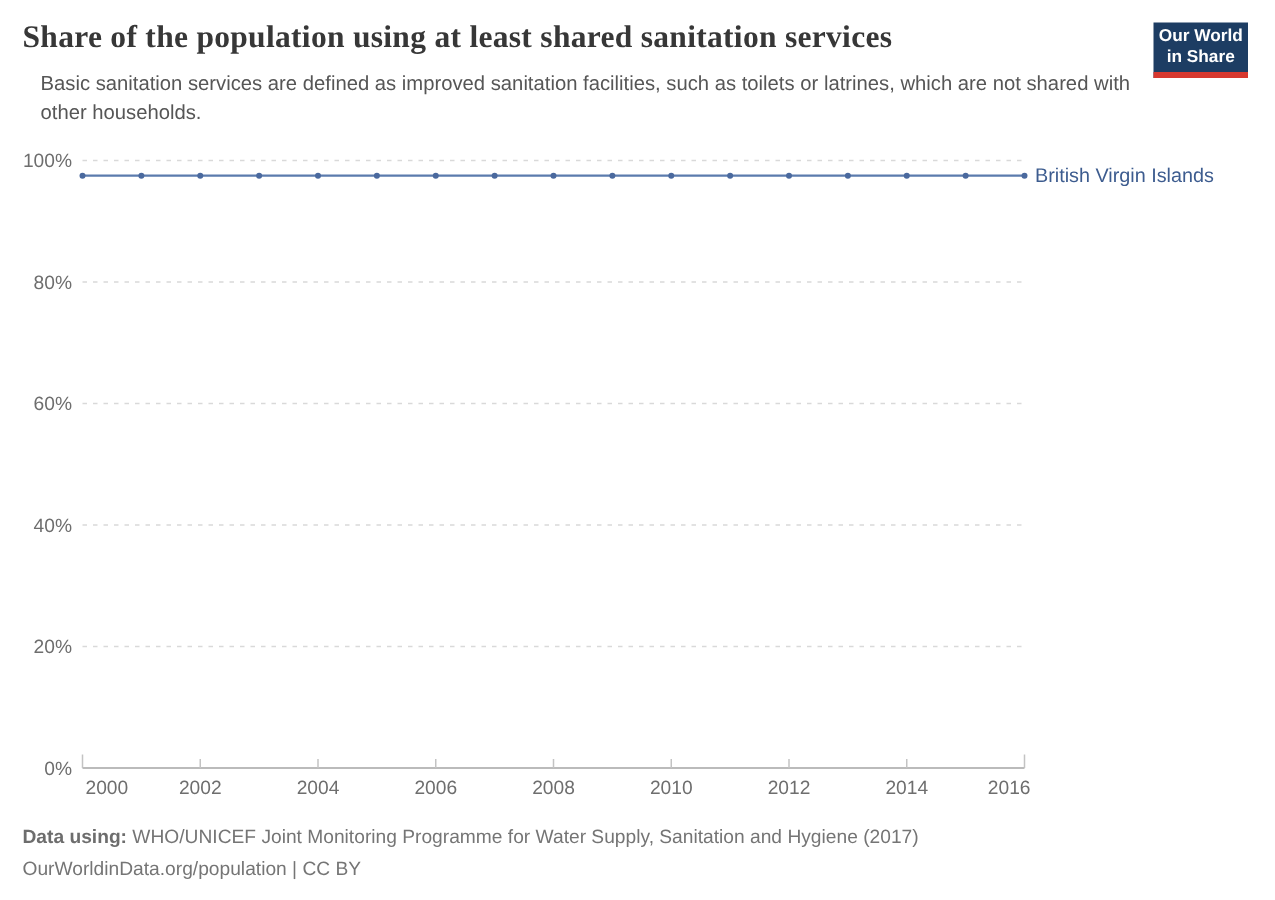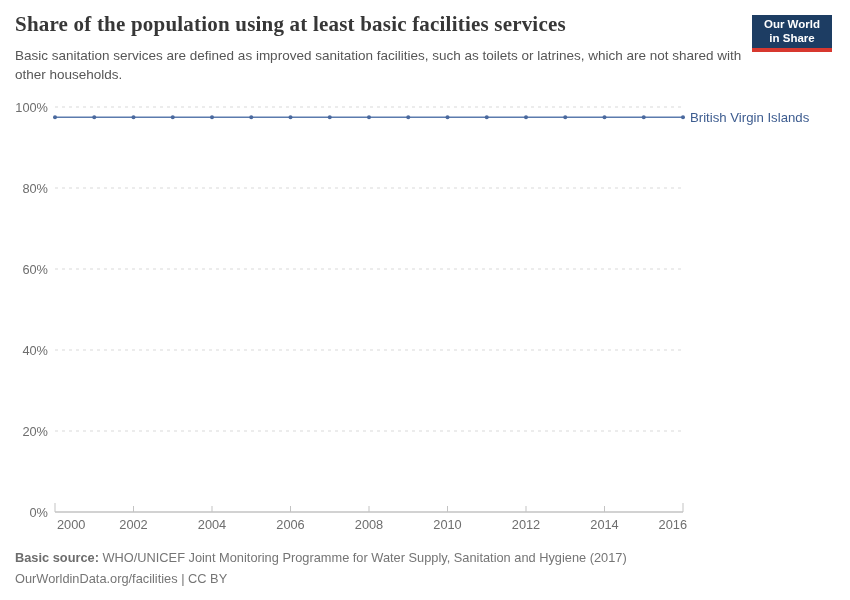--- a/index.html
+++ b/index.html
@@ -2,37 +2,37 @@
 <html><head>
 <meta charset="utf-8">
 <style>
   html,body{margin:0;padding:0;background:#fff;}
   body{width:850px;height:600px;position:relative;overflow:hidden;
        font-family:"Liberation Sans",sans-serif;}
   .header{position:absolute;left:15px;top:12px;width:740px;}
   .title{font-family:"Liberation Serif","DejaVu Serif",serif;
          font-size:21px;font-weight:700;color:#373737;letter-spacing:.2px;}
   .subtitle{margin-top:9px;font-size:13.5px;line-height:19px;color:#565656;
-            max-width:735px;}
-  .logo{position:absolute;right:18px;top:15px;width:80px;
+            max-width:735px;margin-left:12px;}
+  .logo{position:absolute;right:18px;top:15px;width:63px;
         background:#1d3d63;border-bottom:4px solid #d7382f;
         color:#fff;text-align:center;font-weight:700;font-size:11.5px;
         line-height:13.5px;padding:3px 0;}
   .logo span{display:block;}
   svg#chart-svg{position:absolute;left:0;top:0;}
   svg text{font-family:"Liberation Sans",sans-serif;}
   .footer{position:absolute;left:15px;top:547px;font-size:12.8px;
           line-height:21px;color:#757575;}
   .footer b{font-weight:700;color:#6d6d6d;}
 </style>
 </head>
 <body>
 
 <div class="header">
-  <div class="title">Share of the population using at least basic facilities services</div>
+  <div class="title">Share of the population using at least shared sanitation services</div>
   <div class="subtitle">Basic sanitation services are defined as improved sanitation facilities, such as toilets or latrines, which are not shared with other households.</div>
 </div>
 
 <div class="logo">
   <span>Our World</span>
   <span>in Share</span>
 </div>
 
 <svg id="chart-svg" width="850" height="600">
     <line x1="55" x2="683" y1="512" y2="512" stroke="#a5a5a5" stroke-width="1"></line>
@@ -80,15 +80,15 @@
     <circle cx="486.75" cy="117.125" r="2" fill="#4a699e"></circle>
     <circle cx="526" cy="117.125" r="2" fill="#4a699e"></circle>
     <circle cx="565.25" cy="117.125" r="2" fill="#4a699e"></circle>
     <circle cx="604.5" cy="117.125" r="2" fill="#4a699e"></circle>
     <circle cx="643.75" cy="117.125" r="2" fill="#4a699e"></circle>
     <circle cx="683" cy="117.125" r="2" fill="#4a699e"></circle>
     <text x="690" y="121.625" fill="#3d5c8f" font-size="13.2">British Virgin Islands</text>
   </svg>
 
 <div class="footer">
-  <div><b>Basic source:</b><span> WHO/UNICEF Joint Monitoring Programme for Water Supply, Sanitation and Hygiene (2017)</span></div>
-  <div>OurWorldinData.org/facilities | CC BY</div>
+  <div><b>Data using:</b><span> WHO/UNICEF Joint Monitoring Programme for Water Supply, Sanitation and Hygiene (2017)</span></div>
+  <div>OurWorldinData.org/population | CC BY</div>
 </div>
 
 </body></html>

